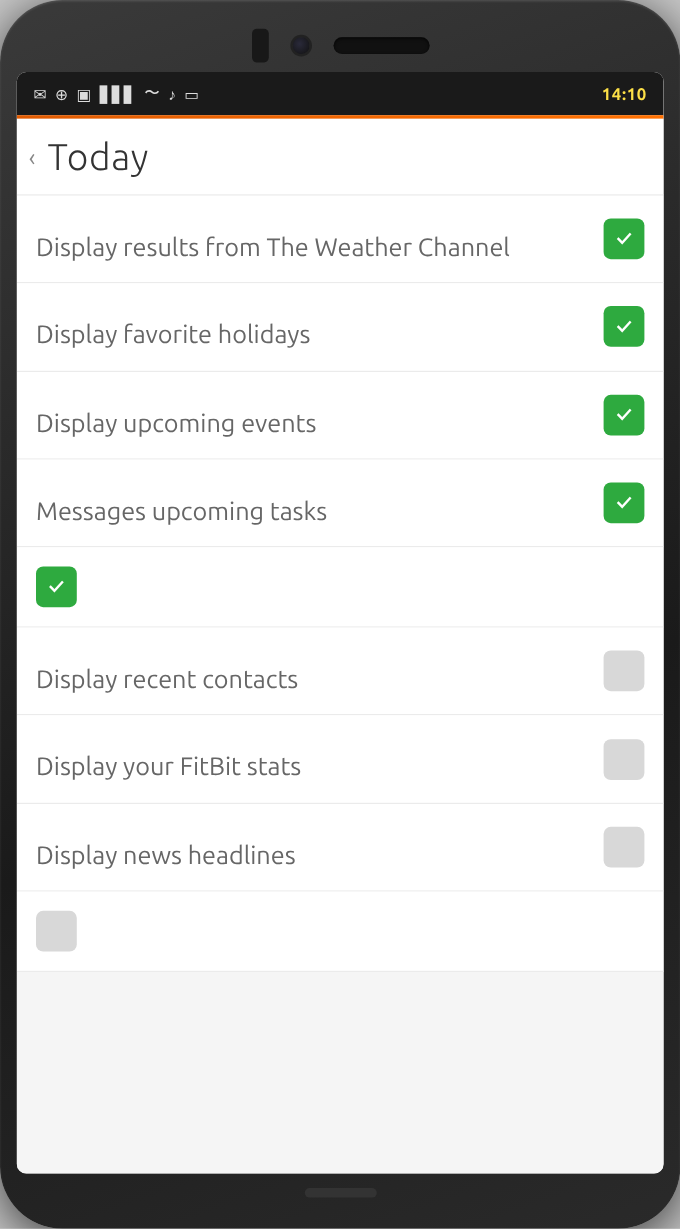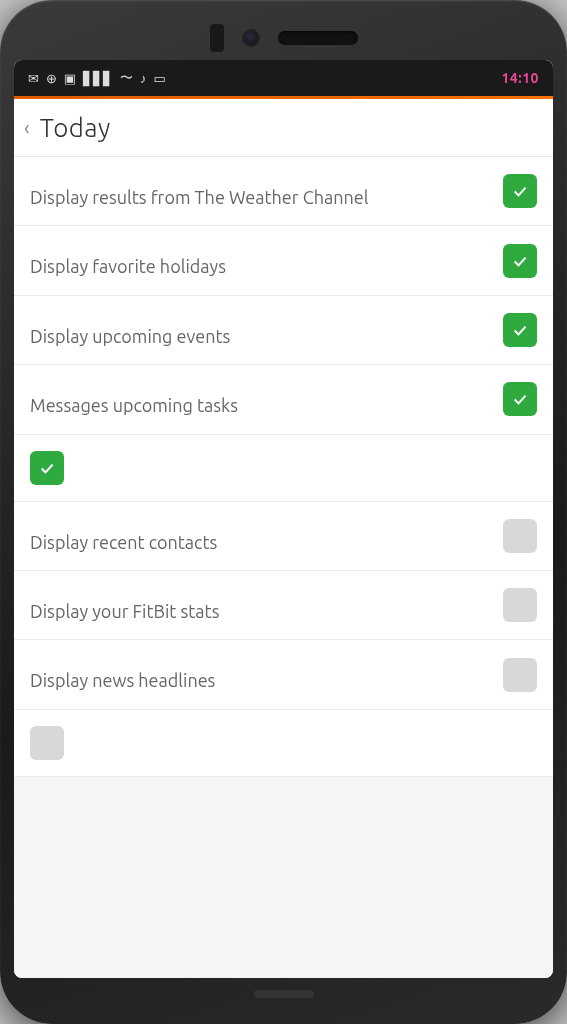--- a/index.html
+++ b/index.html
@@ -89,21 +89,21 @@
     }
 
     .status-icon {
       font-size: 13px;
       color: #ddd;
     }
 
     .status-time {
       font-size: 14px;
       font-weight: bold;
-      color: #ec4899;
+      color: #fde047;
       letter-spacing: 0.5px;
     }
 
     
     .accent-line {
       height: 3px;
       background: linear-gradient(90deg, #e05a00, #ff7000);
       flex-shrink: 0;
     }
 
@@ -119,21 +119,21 @@
 
     .back-arrow {
       color: #888;
       font-size: 20px;
       margin-right: 10px;
       cursor: pointer;
       line-height: 1;
     }
 
     .page-title {
-      font-size: 26px;
+      font-size: 31px;
       font-weight: 300;
       color: #333;
       letter-spacing: 0.5px;
     }
 
     
     .settings-list {
       flex: 1;
       overflow-y: auto;
       background: #f5f5f5;
@@ -147,21 +147,21 @@
       background: #fff;
       border-bottom: 1px solid #ebebeb;
       min-height: 58px;
     }
 
     .settings-item:first-child {
       border-top: none;
     }
 
     .item-label {
-      font-size: 18px;
+      font-size: 21px;
       color: #666;
       flex: 1;
       padding-right: 12px;
       line-height: 1.3;
       margin-top: 13px;
     }
 
     
     .checkbox {
       width: 34px;

